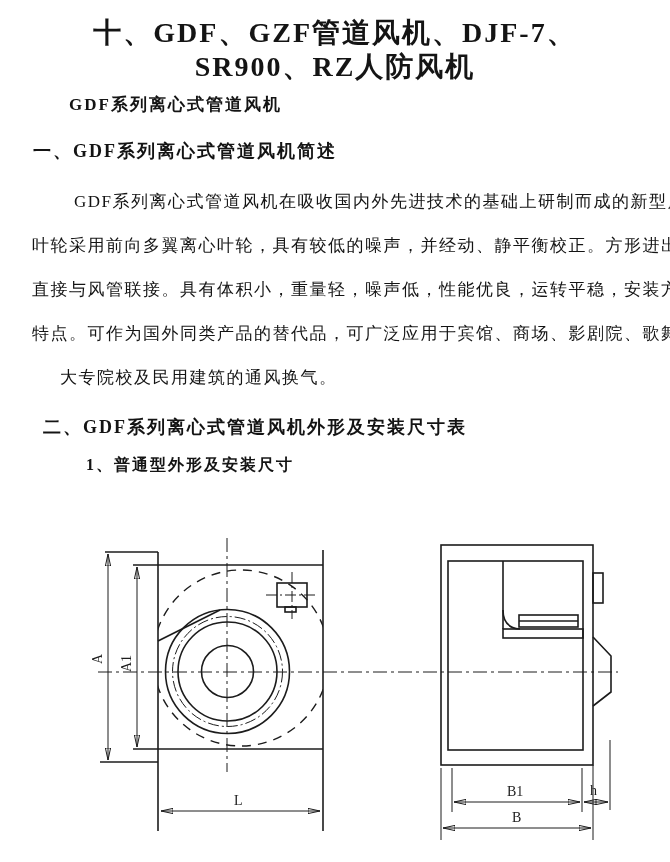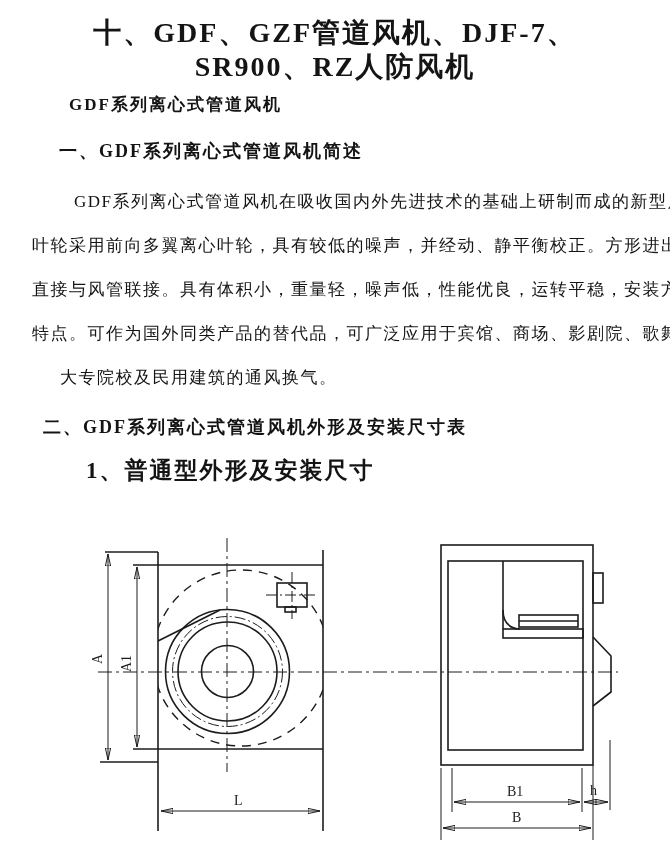--- a/index.html
+++ b/index.html
@@ -34,30 +34,30 @@
   svg text{fill:#1c1c1c;stroke:none;font-family:"Liberation Serif","DejaVu Serif",serif;font-size:14px;}
 </style>
 </head>
 <body>
 
 <div class="abs title" style="top:14px;">十、GDF、GZF管道风机、DJF-7、</div>
 <div class="abs title" style="top:48px;">SR900、RZ人防风机</div>
 
 <div class="abs subtitle">GDF系列离心式管道风机</div>
 
-<div class="abs h-sec" style="left:33px;top:139px;margin-left:26px;">一、GDF系列离心式管道风机简述</div>
+<div class="abs h-sec" style="left:33px;top:139px;">一、GDF系列离心式管道风机简述</div>
 
 <div class="abs bodyline indent" style="top:190px;">GDF系列离心式管道风机在吸收国内外先进技术的基础上研制而成的新型风机，</div>
 <div class="abs bodyline" style="top:234px;">叶轮采用前向多翼离心叶轮，具有较低的噪声，并经动、静平衡校正。方形进出口可</div>
 <div class="abs bodyline" style="top:278px;">直接与风管联接。具有体积小，重量轻，噪声低，性能优良，运转平稳，安装方便等</div>
 <div class="abs bodyline" style="top:322px;">特点。可作为国外同类产品的替代品，可广泛应用于宾馆、商场、影剧院、歌舞厅、</div>
 <div class="abs bodyline" style="top:366px;margin-left:28px;">大专院校及民用建筑的通风换气。</div>
 
 <div class="abs h-sec" style="left:34px;top:415px;margin-left:9px;">二、GDF系列离心式管道风机外形及安装尺寸表</div>
-<div class="abs h-sec" style="left:86px;top:455px;font-size:23px;">1、普通型外形及安装尺寸</div>
+<div class="abs h-sec" style="left:86px;top:455px;font-size:16px;">1、普通型外形及安装尺寸</div>
 
 <svg width="670" height="862" viewBox="0 0 670 862">
   <defs>
     <marker id="arr" viewBox="0 0 12 6" refX="12" refY="3" markerWidth="12" markerHeight="6" markerUnits="userSpaceOnUse" orient="auto-start-reverse">
       <path d="M12,3 L0,0.4 L0,5.6 Z" fill="#1c1c1c" stroke="none"></path>
     </marker>
     <clipPath id="sqclip">
         <rect x="158" y="550" width="165" height="199"></rect>
       </clipPath>
   </defs>

